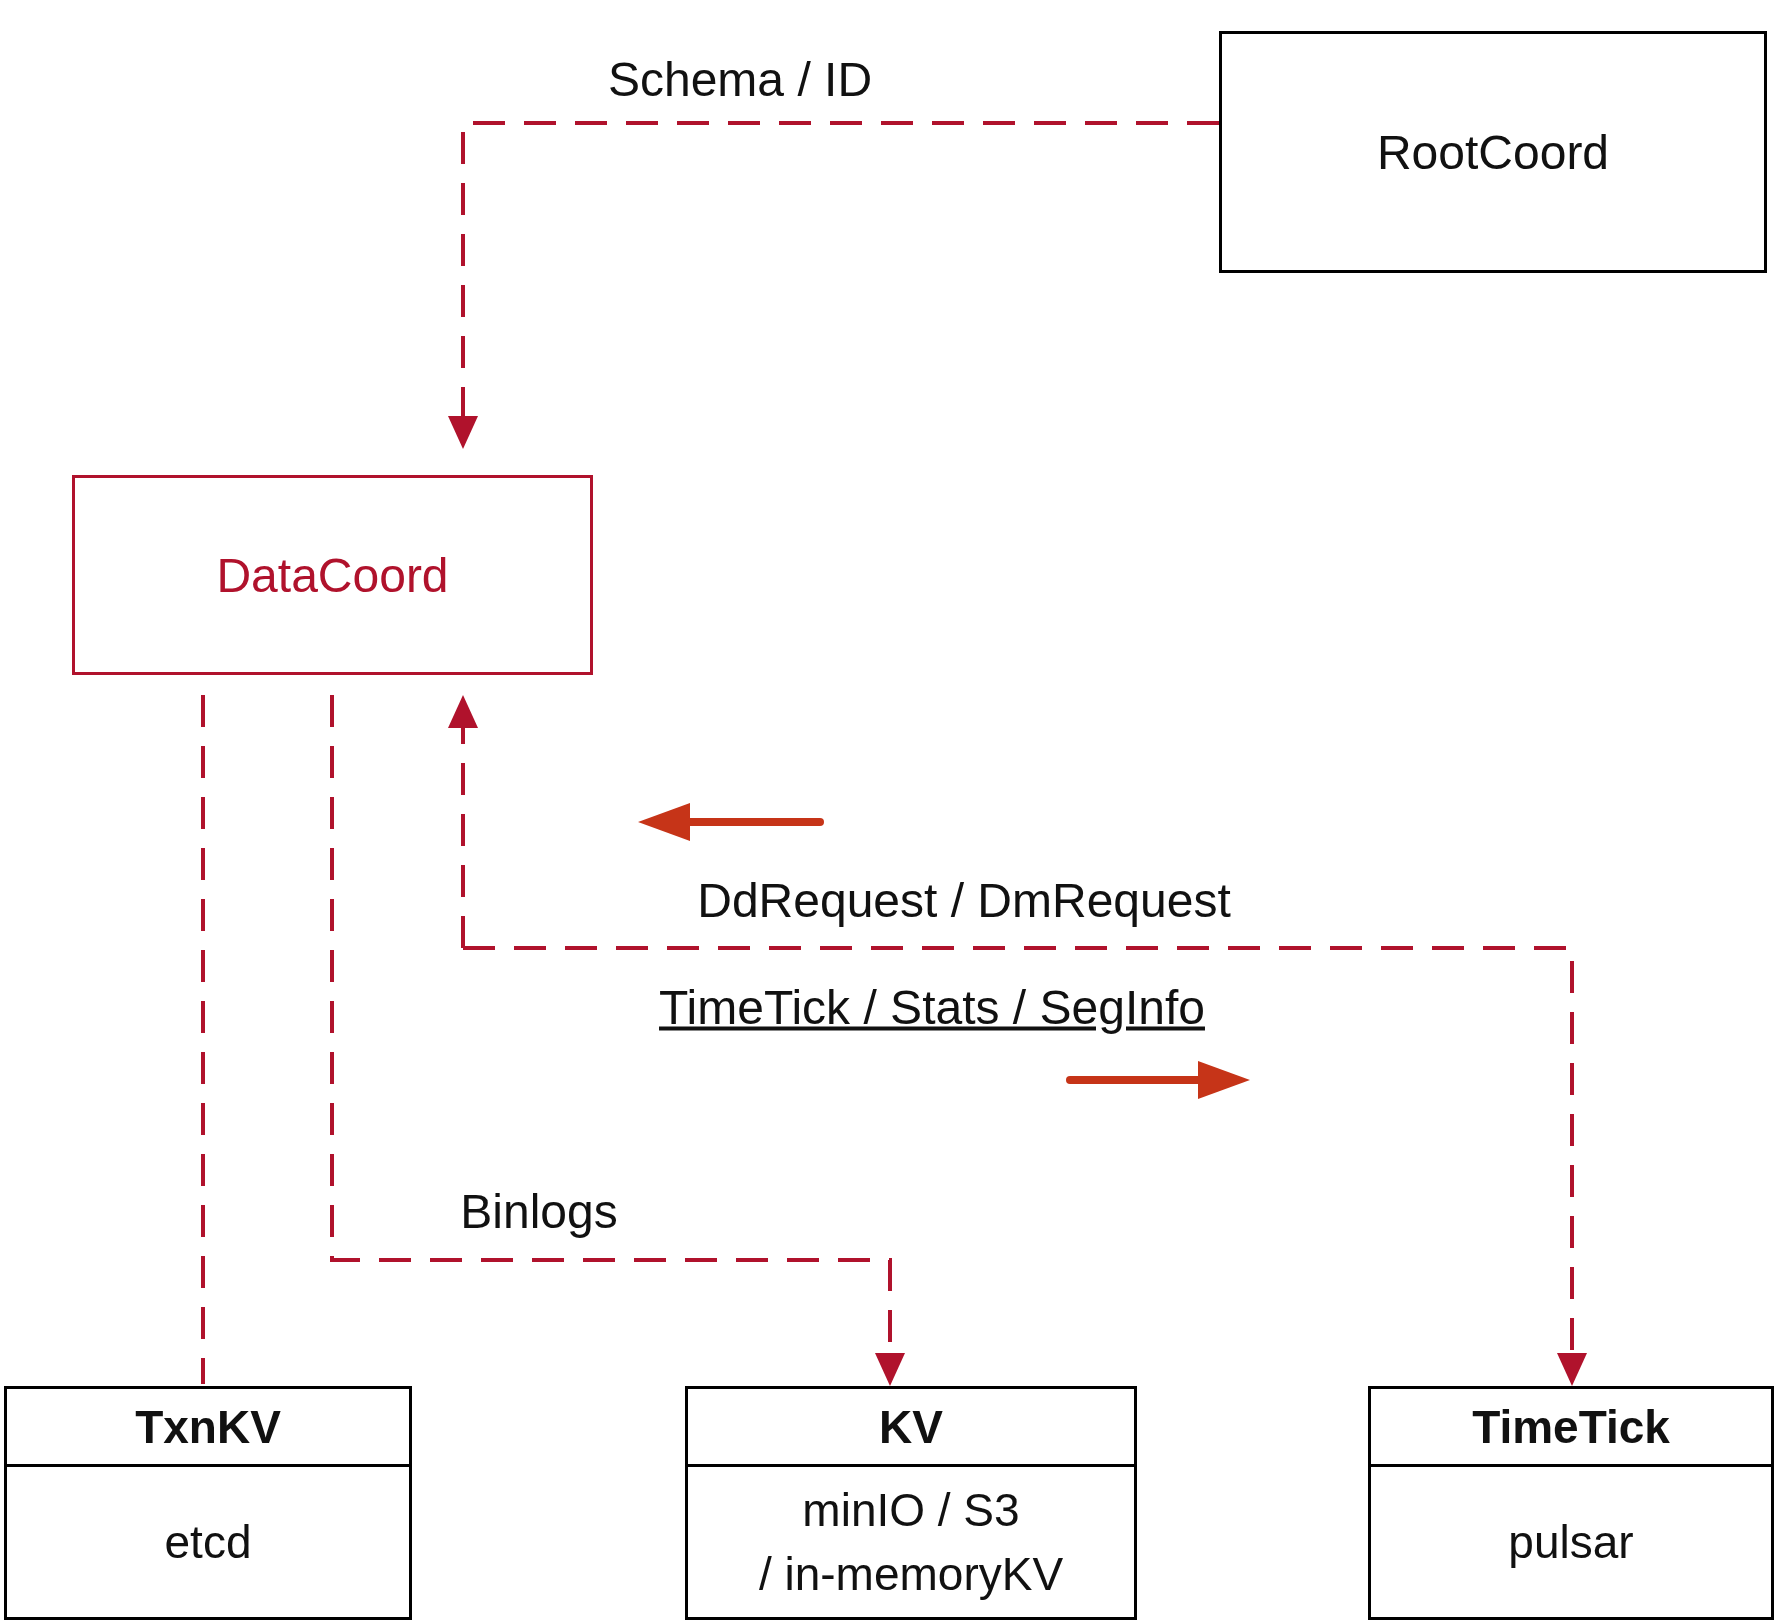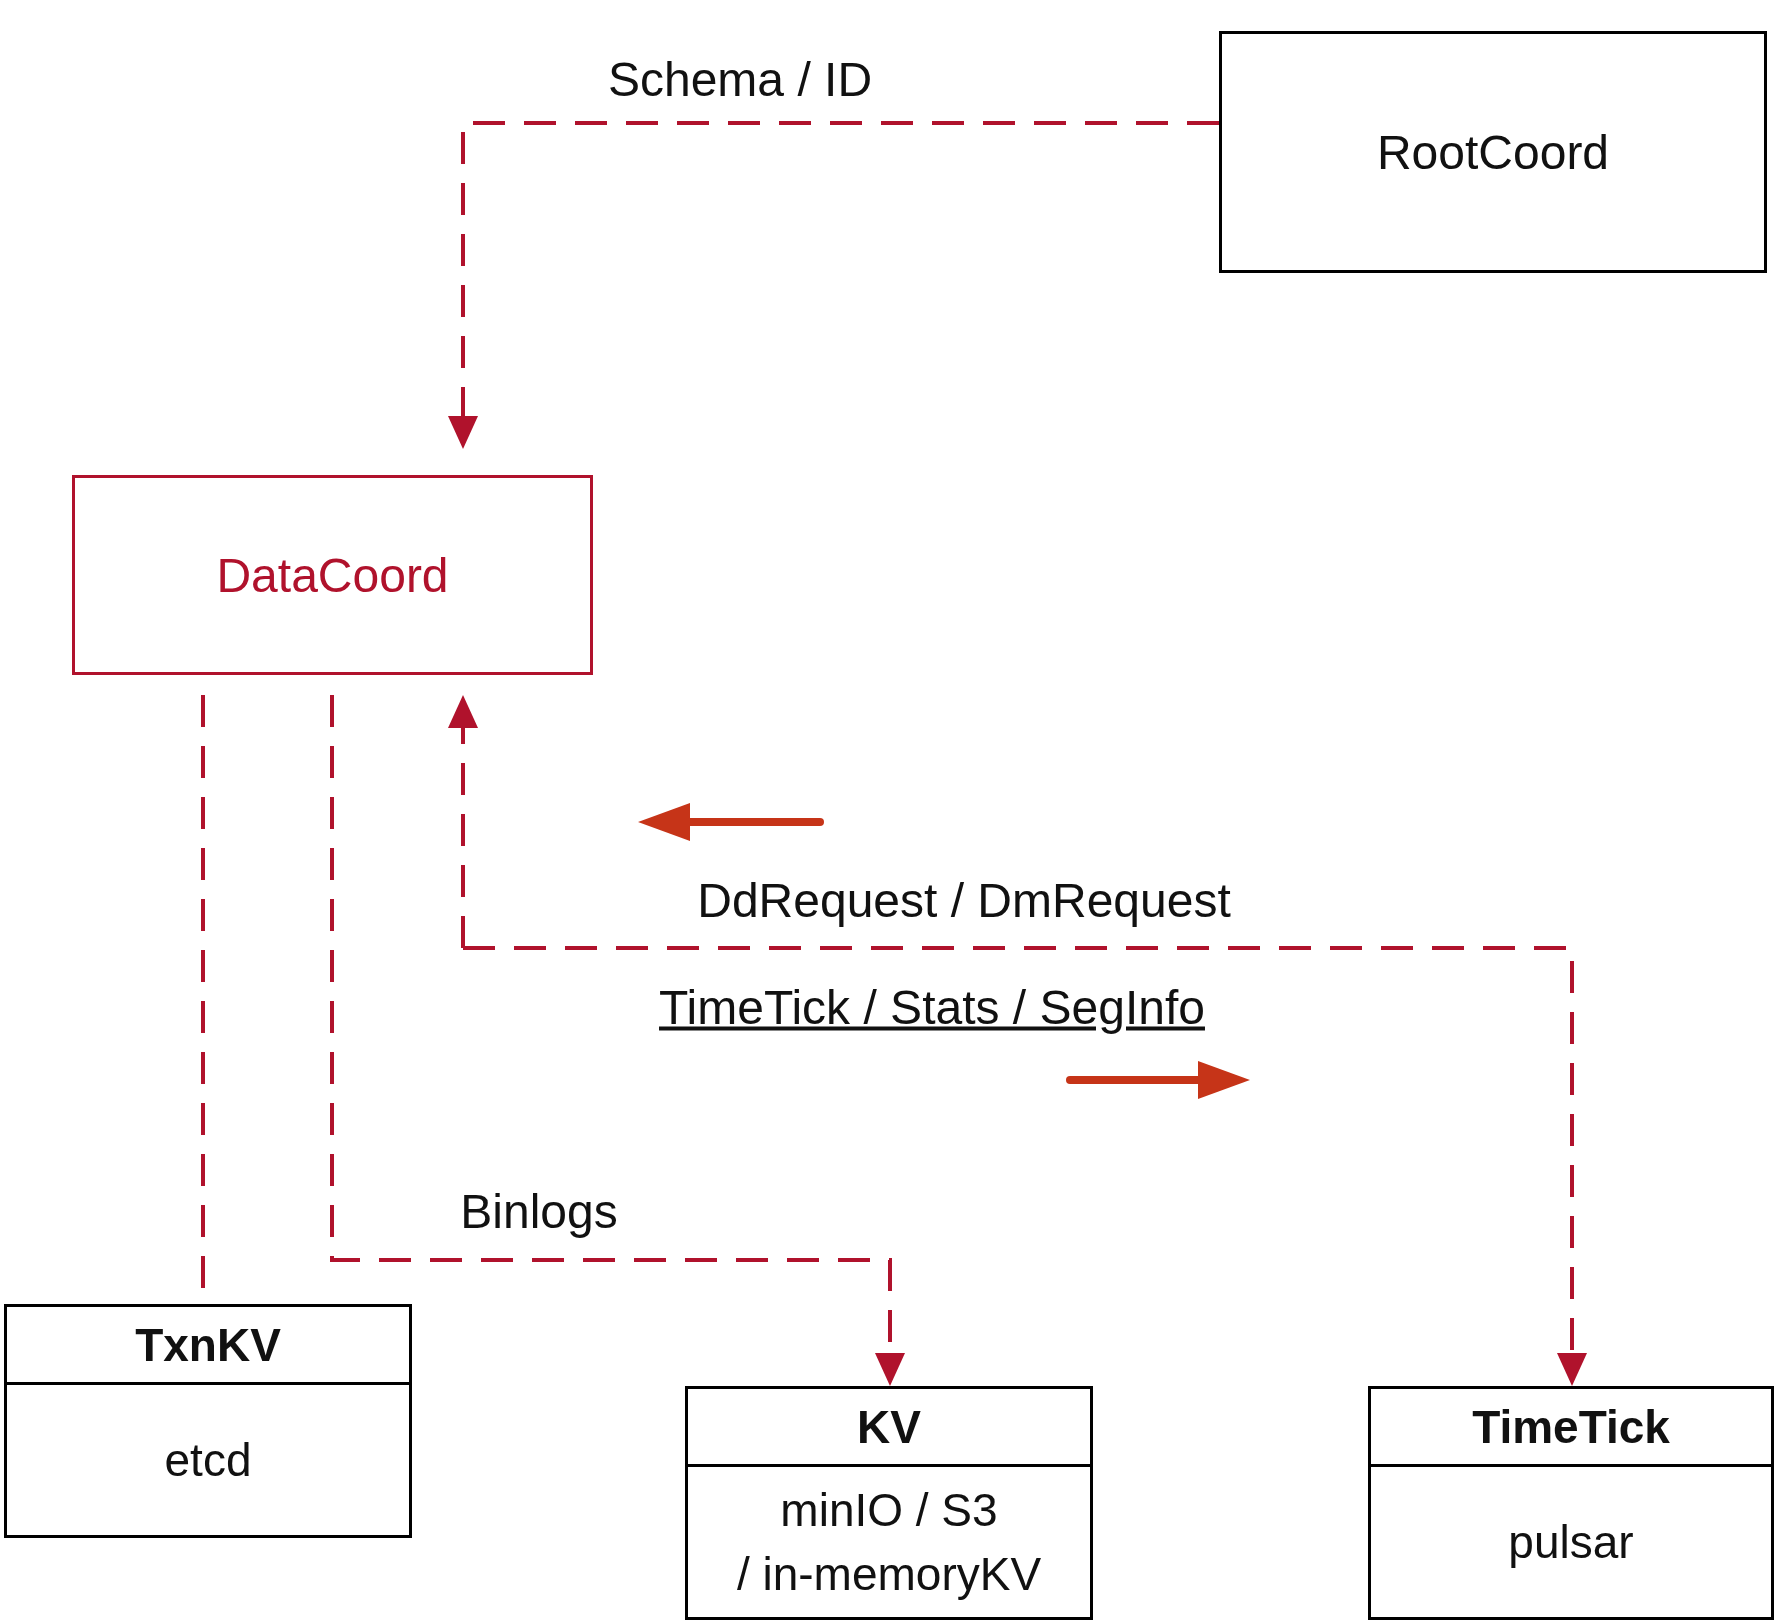--- a/index.html
+++ b/index.html
@@ -61,22 +61,22 @@
   .node-rootcoord { left: 1219px; top: 5px;    width: 548px; height: 242px; }
   .node-datacoord { left: 72px;   top: 449px;  width: 521px; height: 200px; }
 
   .node-split {
     position: absolute;
     border: 3px solid var(--box-border-black);
     background: var(--background);
     display: flex;
     flex-direction: column;
   }
-  .node-txnkv     { left: 4px;    top: 1304px; width: 408px; height: 234px; }
-  .node-kv        { left: 685px;  top: 1386px; width: 408px; height: 234px; }
+  .node-txnkv     { left: 4px;    top: 1386px; width: 408px; height: 234px; }
+  .node-kv        { left: 685px;  top: 1386px; width: 452px; height: 234px; }
   .node-msgstream { left: 1368px; top: 1386px; width: 406px; height: 234px; }
   .node-split .node-header {
     height: 78px;
     border-bottom: 3px solid var(--box-border-black);
     display: flex;
     align-items: center;
     justify-content: center;
     font-weight: 700;
     font-size: 46px;
     color: var(--text-black);

